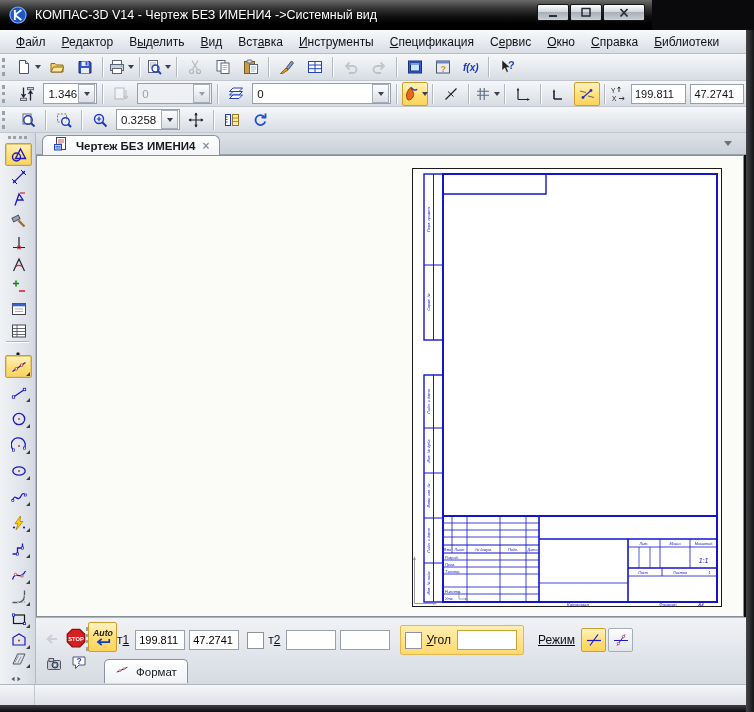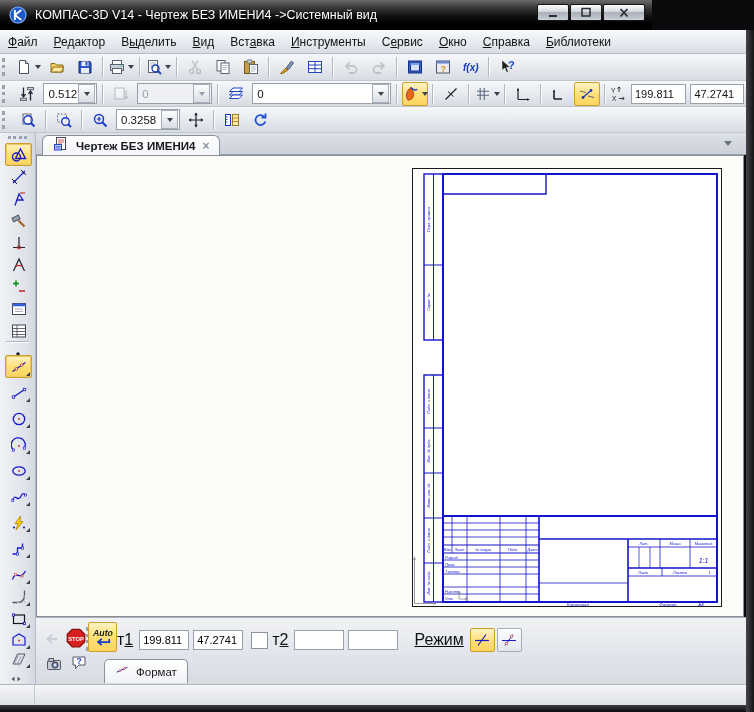--- a/index.html
+++ b/index.html
@@ -12,21 +12,21 @@
   #logo{width:18px;height:18px;margin-left:9px;flex:0 0 auto;}
   #win-title{color:#fff;font-size:12.5px;margin-left:8px;text-shadow:0 1px 2px #000;white-space:nowrap;}
   #win-controls{position:absolute;right:7px;top:4px;display:flex;gap:1px;}
   .win-btn{width:30px;height:15px;border:1px solid #141414;border-radius:2px;
     background:linear-gradient(#fefefe,#d2d7dd 45%,#a9b0b9 50%,#c9ced5);
     display:flex;align-items:center;justify-content:center;box-shadow:inset 0 0 1px #fff;}
   .win-btn.close{width:40px;}
   
   #menubar{position:absolute;left:0;top:30px;width:746px;height:24px;
     background:linear-gradient(#f8f9fb,#e7eaef 55%,#d9dde4);border-bottom:1px solid #b9bdc7;
-    display:flex;align-items:center;box-sizing:border-box;}
+    display:flex;align-items:center;padding-left:8px;box-sizing:border-box;}
   .menu-item{padding:4px 8px;font-size:12px;color:#101216;white-space:nowrap;}
   .menu-item u{text-decoration:underline;}
   
   .trow{position:absolute;left:0;width:746px;background:linear-gradient(#f6f7f9,#e4e8ed 60%,#d7dce3);
     border-bottom:1px solid #c2c6cf;display:flex;align-items:center;box-sizing:border-box;}
   #tb1{top:54px;height:27px;} #tb2{top:81px;height:26px;} #tb3{top:107px;height:26px;}
   .grip{width:6px;height:18px;margin:0 3px 0 2px;border-left:3px dotted #9aa2af;}
   .tbtn{min-width:24px;height:22px;margin:0 1px;border:1px solid transparent;border-radius:2px;
     display:flex;align-items:center;justify-content:center;position:relative;}
   .tbtn.active{background:linear-gradient(#fff3c4,#ffdf74 55%,#fcd45e);border-color:#cf9f2e;}
@@ -71,21 +71,21 @@
     border:1px solid #888e97;box-sizing:border-box;}
   #sheet{position:absolute;left:375px;top:12px;width:310px;height:439px;}
   
   #bottom-panel{position:absolute;left:36px;top:617px;width:710px;height:67px;
     background:linear-gradient(#f1f2f5,#e0e4ea 60%,#d6dbe2);border-top:1px solid #aeb3bc;box-sizing:border-box;}
   .pbtn{position:absolute;border:1px solid transparent;border-radius:2px;display:flex;align-items:center;justify-content:center;}
   .pbtn.active{background:linear-gradient(#fff3c4,#ffdf74 55%,#fcd45e);border-color:#cf9f2e;}
   .pbtn.disabled{opacity:.45;}
   #prop-row{position:absolute;left:60px;top:6px;width:600px;height:32px;display:flex;align-items:center;}
   .cb{width:15px;height:15px;background:#fff;border:1px solid #8b93a0;display:flex;align-items:center;justify-content:center;flex:0 0 auto;}
-  .plabel{font-size:16px;color:#101216;margin:4px 4px;white-space:nowrap;}
+  .plabel{font-size:12px;color:#101216;margin:4px 4px;white-space:nowrap;}
   .pfield{height:18px;background:#fff;border:1px solid #98a0ac;font-size:11px;display:flex;align-items:center;
     padding:0 3px;margin:0 2px;overflow:hidden;white-space:nowrap;box-sizing:content-box;}
   #angle-group{display:flex;align-items:center;background:linear-gradient(#ffeeb0,#ffd96e);
     border:1px solid #e3b94e;border-radius:2px;padding:3px 4px;margin-left:8px;}
   #angle-group .pfield{border-color:#c9a23c;}
   #mode-group{display:flex;align-items:center;margin-left:10px;text-decoration:underline;}
   .mode-btn{width:23px;height:22px;margin-left:2px;border:1px solid #a6adb8;border-radius:2px;
     background:linear-gradient(#fdfdfe,#e2e6ec);display:flex;align-items:center;justify-content:center;}
   .mode-btn.active{background:linear-gradient(#fff3c4,#ffdf74 55%,#fcd45e);border-color:#cf9f2e;}
   #prop-tab{position:absolute;left:68px;top:41px;height:23px;border:1px solid #8a929e;border-bottom:none;
@@ -132,20 +132,21 @@
       </div>
   </div>
 
   <div id="menubar">
       <div class="menu-item"><u>Ф</u>айл</div>
       <div class="menu-item"><u>Р</u>едактор</div>
       <div class="menu-item">В<u>ы</u>делить</div>
       <div class="menu-item"><u>В</u>ид</div>
       <div class="menu-item">Вст<u>а</u>вка</div>
       <div class="menu-item"><u>И</u>нструменты</div>
+      <div class="menu-item"><u>С</u>пецификация</div>
       <div class="menu-item">С<u>е</u>рвис</div>
       <div class="menu-item"><u>О</u>кно</div>
       <div class="menu-item"><u>С</u>правка</div>
       <div class="menu-item"><u>Б</u>иблиотеки</div>
     </div>
 
   <div id="tb1" class="trow">
       <div class="grip"></div>
       <div class="tbtn">
           <span class="icn" style="display:flex">
@@ -303,21 +304,21 @@
           <span class="icn" style="display:flex">
           <svg width="16" height="16" viewBox="0 0 16 16">
             <path d="M4.5,1.5 V10 M2.5,8 L4.5,11 L6.5,8" fill="none" stroke="#223" stroke-width="1.3"></path>
             <path d="M11.5,14.5 V6 M9.5,8 L11.5,5 L13.5,8" fill="none" stroke="#223" stroke-width="1.3"></path>
             <rect x="8.5" y="1.5" width="6" height="2.2" fill="#ccd4e0" stroke="#667"></rect>
             <rect x="1.5" y="12.3" width="6" height="2.2" fill="#ccd4e0" stroke="#667"></rect>
           </svg>
         </span>
       </div>
       <div class="tcombo" style="width:52px">
-            <span class="val">0.512</span>
+            <span class="val">1.346</span>
             <span class="arrow">
           <i></i>
         </span>
       </div>
       <div class="tsep"></div>
       <div class="tbtn disabled">
           <span class="icn" style="display:flex">
           <svg width="16" height="16" viewBox="0 0 16 16">
             <rect x="2" y="2" width="9" height="11" fill="#fff" stroke="#778"></rect>
             <path d="M13,4 V12 M11,10 L13,13 L15,10" stroke="#778" fill="none"></path>
@@ -768,20 +769,25 @@
           </svg>
         </span>
         <span class="plabel">т<u>1</u></span>
         <span class="pfield" style="width:42px">199.811</span>
         <span class="pfield" style="width:42px">47.2741</span>
         <span style="width:6px"></span>
         <span class="cb"></span>
         <span class="plabel">т<u>2</u></span>
         <span class="pfield" style="width:42px"></span>
         <span class="pfield" style="width:42px"></span>
+        <span id="angle-group">
+          <span class="cb"></span>
+      <span class="plabel"><u>У</u>гол</span>
+      <span class="pfield" style="width:52px"></span>
+        </span>
         <span id="mode-group">
       <span class="plabel">Ре<u>ж</u>им</span>
           <span class="mode-btn active">
             <span class="icn" style="display:flex">
               <svg width="16" height="16" viewBox="0 0 16 16">
                 <path d="M1,8.5 H15" stroke="#1a1ac8" stroke-width="1.2"></path>
                 <path d="M4,13.5 L12,2.5" stroke="#1a1ac8" stroke-width="1.2"></path>
               </svg>
             </span>
           </span>

